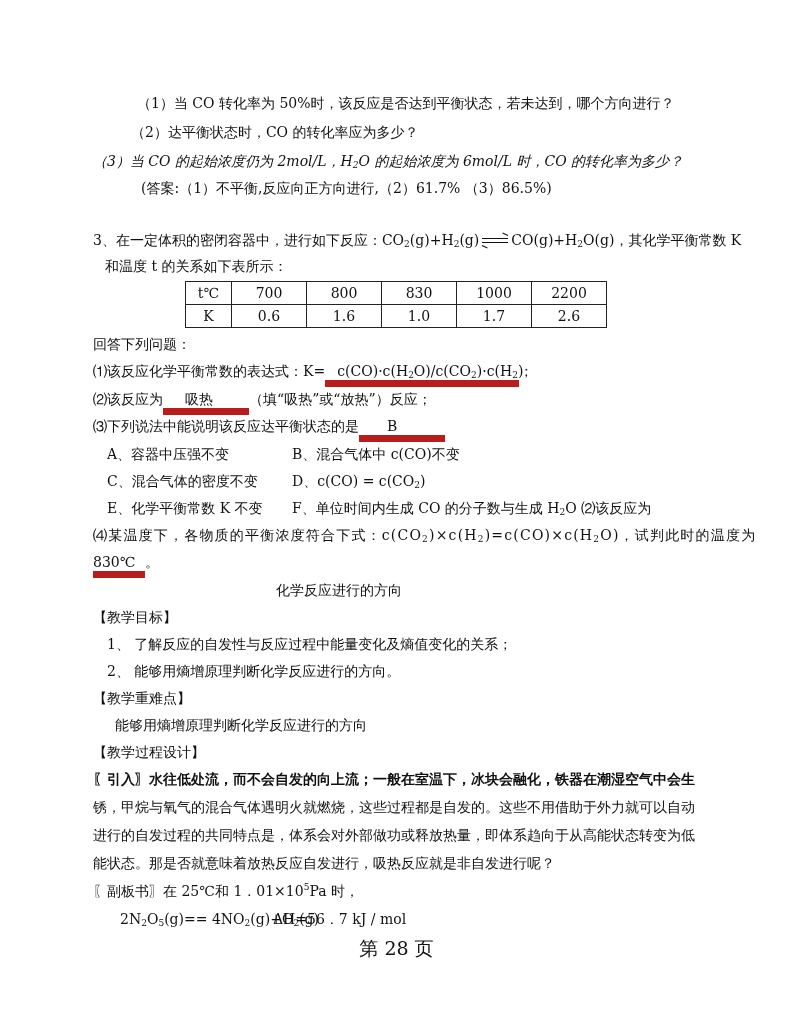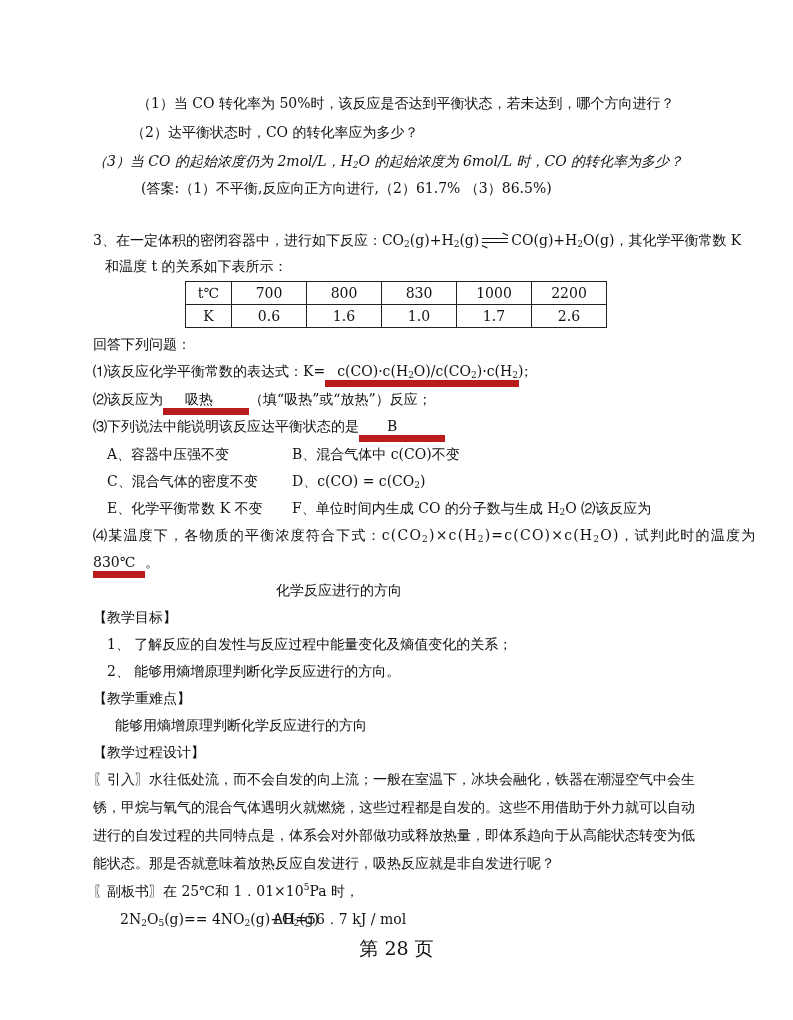--- a/index.html
+++ b/index.html
@@ -110,21 +110,21 @@
 </div>
 
 <div class="line" style="left:276px; top:580px;">化学反应进行的方向</div>
 <div class="line" style="left:93px; top:607px;">【教学目标】</div>
 <div class="line" style="left:107px; top:634px;">1、 了解反应的自发性与反应过程中能量变化及熵值变化的关系；</div>
 <div class="line" style="left:107px; top:661px;">2、 能够用熵增原理判断化学反应进行的方向。</div>
 <div class="line" style="left:93px; top:688px;">【教学重难点】</div>
 <div class="line" style="left:115px; top:715px;">能够用熵增原理判断化学反应进行的方向</div>
 <div class="line" style="left:93px; top:742px;">【教学过程设计】</div>
 
-<div class="line" style="left:93px; top:769px;">〖引入〗水往低处流，而不会自发的向上流；一般在室温下，冰块会融化，铁器在潮湿空气中会生</div>
+<div class="line" style="left:93px; top:769px;font-weight:bold;">〖引入〗水往低处流，而不会自发的向上流；一般在室温下，冰块会融化，铁器在潮湿空气中会生</div>
 <div class="line" style="left:93px; top:797px;">锈，甲烷与氧气的混合气体遇明火就燃烧，这些过程都是自发的。这些不用借助于外力就可以自动</div>
 <div class="line" style="left:93px; top:825px;">进行的自发过程的共同特点是，体系会对外部做功或释放热量，即体系趋向于从高能状态转变为低</div>
 <div class="line" style="left:93px; top:853px;">能状态。那是否就意味着放热反应自发进行，吸热反应就是非自发进行呢？</div>
 
 <div class="line" style="left:93px; top:881px;">
   <span>〖副板书〗在 25℃和 1．01×10</span><sup>5</sup><span>Pa 时，</span>
 </div>
 
 <div class="line" style="left:120px; top:909px;">
   <span>2N</span><sub>2</sub><span>O</span><sub>5</sub><span>(g)== 4NO</span><sub>2</sub><span>(g)+O</span><sub>2</sub><span>(g)</span>

